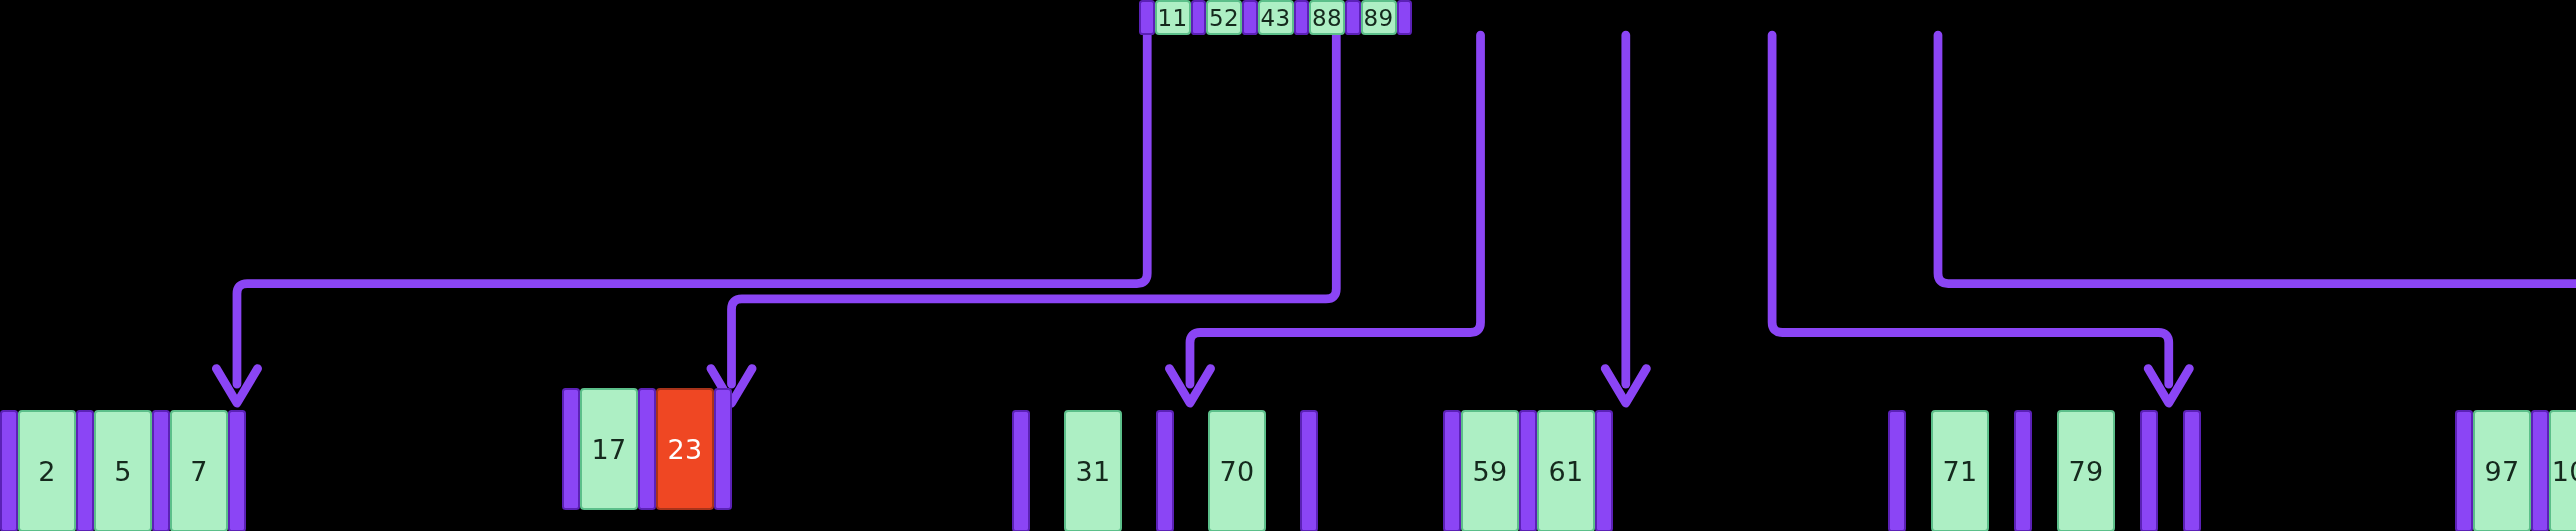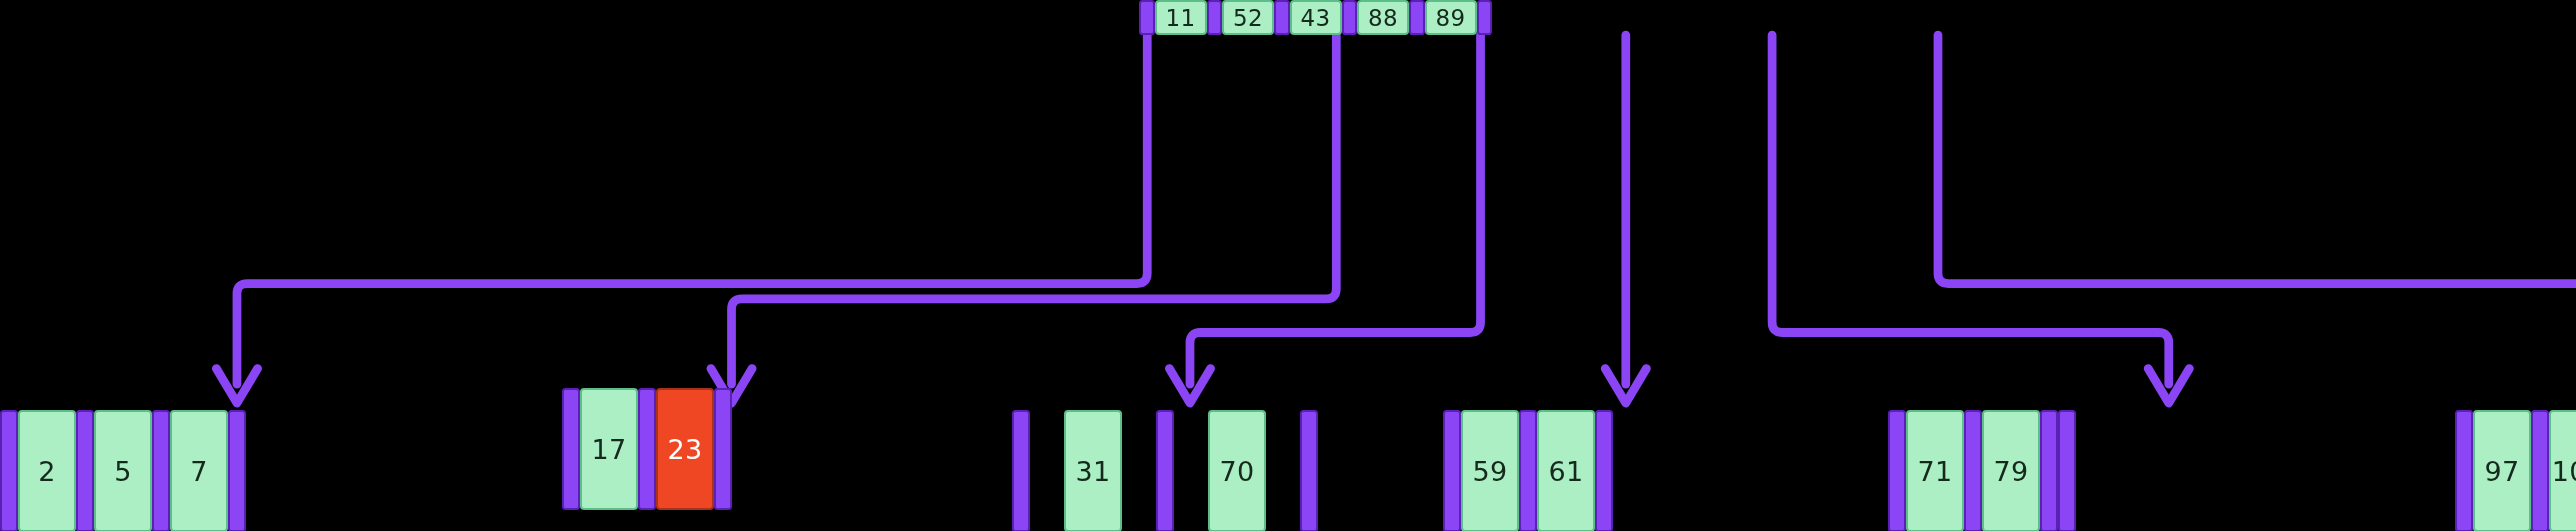--- a/index.html
+++ b/index.html
@@ -9,21 +9,21 @@
   #edges{position:absolute;left:0;top:0;width:2789px;height:532px;z-index:1;}
   .node{position:absolute;display:flex;align-items:stretch;z-index:2;}
   .ptr{width:18px;background:#8B45F5;border:2.6px solid #5B21B6;
        border-radius:3.6px;box-sizing:border-box;}
   .cell{width:58px;background:#ADEFC4;border:2.6px solid #5CBF8A;
         border-radius:4.1px;box-sizing:border-box;display:flex;
         align-items:center;justify-content:center;
         font-size:27px;color:#15291d;letter-spacing:0.3px;}
   .cell.hi{background:#EF4723;border-color:#A8331A;color:#ffffff;}
   .node.root{height:35px;}
-  .node.root .cell{width:52px;font-size:23px;text-align:center;}
+  .node.root .cell{width:36px;font-size:23px;text-align:center;}
   .node.root .ptr{width:15.5px;border-width:2.6px;}
   .node.leaf{height:122px;}
 </style>
 </head>
 <body>
 
 <div id="stage">
 
   <svg id="edges" viewBox="0 0 5414 1032" preserveAspectRatio="none">
     <g fill="none" stroke="#8B45F5" stroke-width="17" stroke-linecap="round" stroke-linejoin="round">
@@ -81,21 +81,21 @@
       <div class="cell">70</div>
       <div class="ptr"></div>
     </div>
   <div class="node leaf" style="left:1443px;top:410px;">
       <div class="ptr"></div>
       <div class="cell">59</div>
       <div class="ptr"></div>
       <div class="cell">61</div>
       <div class="ptr"></div>
     </div>
-  <div class="node leaf" style="left:1888px;top:410px;">
+  <div class="node leaf" style="left:1888px;top:410px;gap:25px;">
       <div class="ptr"></div>
       <div class="cell">71</div>
       <div class="ptr"></div>
       <div class="cell">79</div>
       <div class="ptr"></div>
       <div class="ptr"></div>
     </div>
   <div class="node leaf" style="left:2455px;top:410px;">
       <div class="ptr"></div>
       <div class="cell">97</div>

